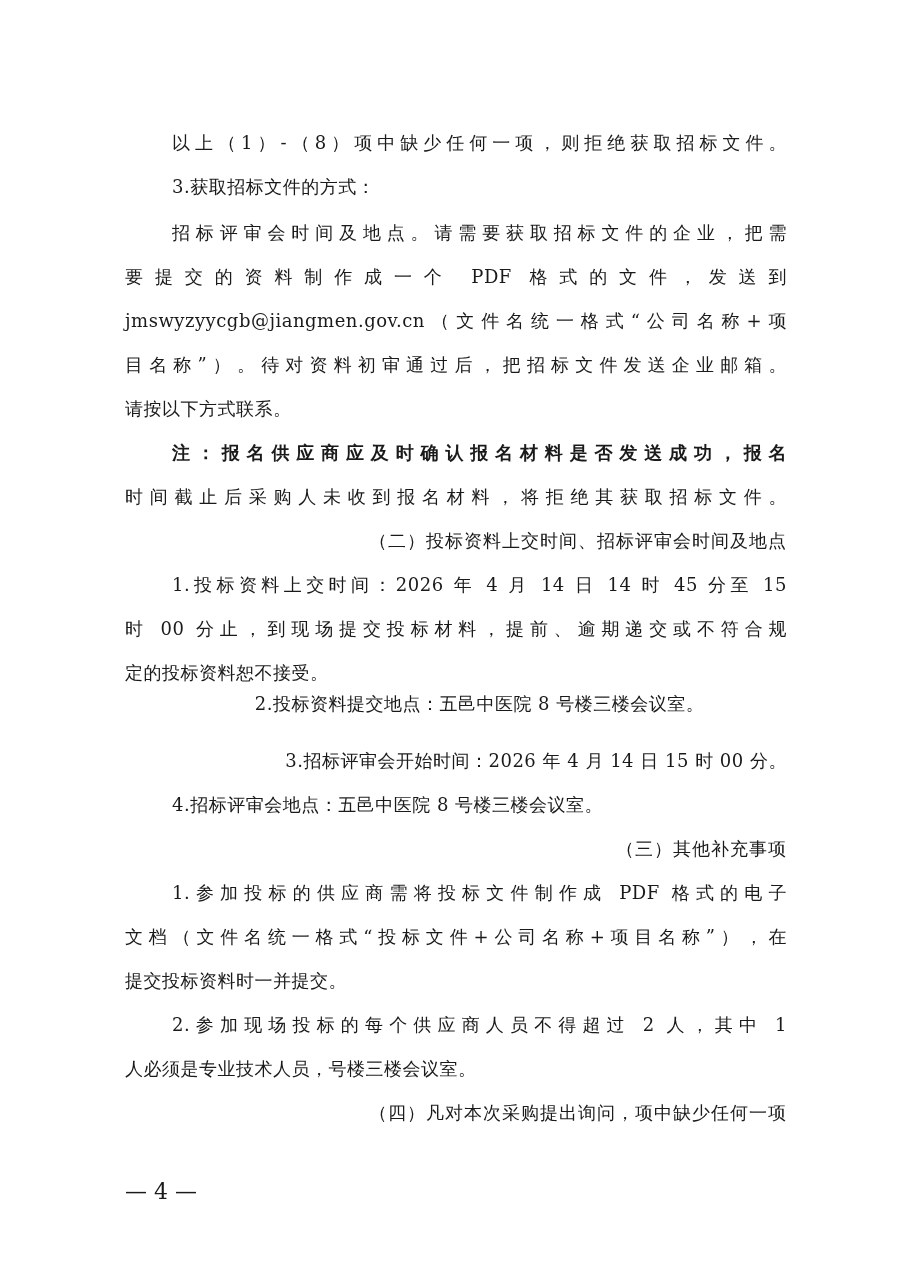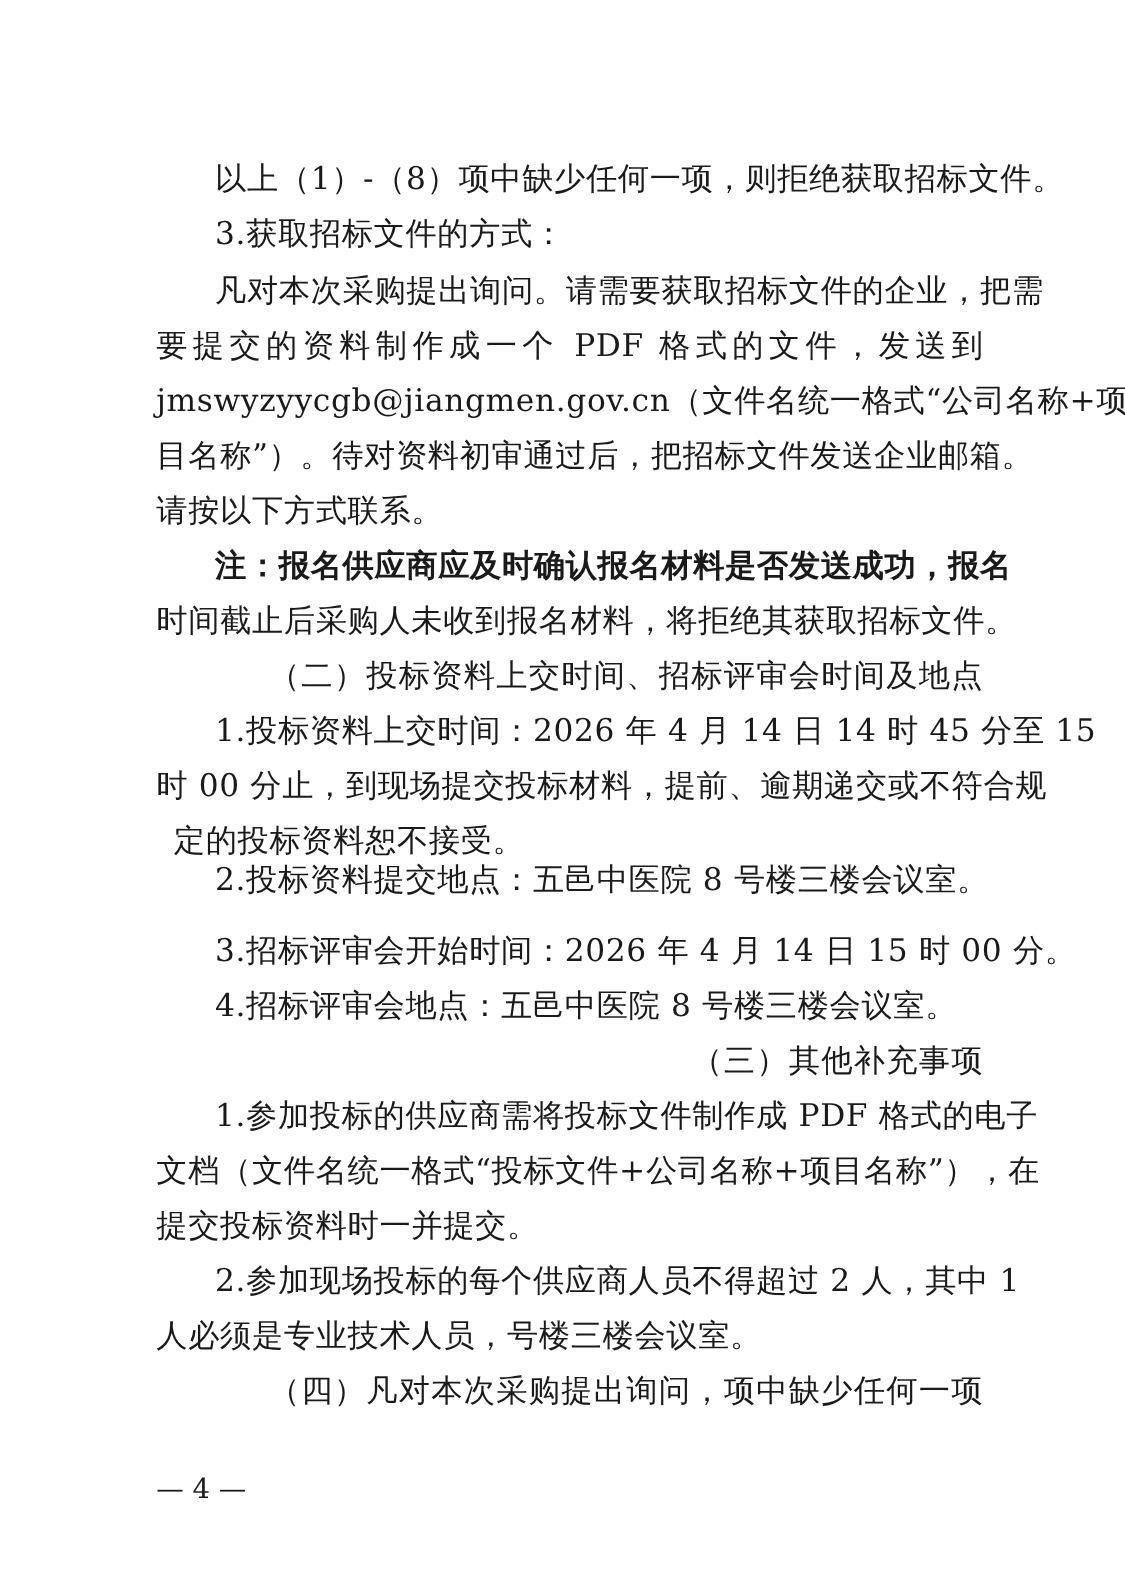--- a/index.html
+++ b/index.html
@@ -1,47 +1,47 @@
 <!DOCTYPE html>
 <html><head>
 <meta charset="utf-8">
 <style>
   html, body { margin: 0; padding: 0; }
   body {
     width: 900px; height: 1272px; background: #ffffff; position: relative; overflow: hidden;
     font-family: "DejaVu Serif", "Liberation Serif", serif; color: #1a1a1a;
   }
   .line {
-    position: absolute; left: 125px; width: 662px; font-size: 25px; line-height: 30px;
+    position: absolute; left: 125px; width: 662px; font-size: 18px; line-height: 30px;
     white-space: nowrap; letter-spacing: 0.5px;
   }
   .indent { left: 172px; width: 615px; }
   .justify { text-align: justify; text-align-last: justify; }
   .heading { font-weight: normal; letter-spacing: 1px; text-align: right; }
   .footer { position: absolute; left: 125px; top: 1177px; font-size: 22px; line-height: 30px; }
 </style>
 </head>
 <body>
 
 <div id="doc">
     <div class="line indent justify" style="top: 128px;">以上（1）-（8）项中缺少任何一项，则拒绝获取招标文件。</div>
     <div class="line indent" style="top: 172px;">3.获取招标文件的方式：</div>
-    <div class="line indent justify" style="top: 218px;">凡对本次采购提出询问。请需要获取招标文件的企业，把需</div>
+    <div class="line indent justify" style="top: 218px;">招标评审会时间及地点。请需要获取招标文件的企业，把需</div>
     <div class="line justify" style="top: 262px;">要提交的资料制作成一个 PDF 格式的文件，发送到</div>
     <div class="line justify" style="top: 306px;">jmswyzyycgb@jiangmen.gov.cn（文件名统一格式“公司名称+项</div>
     <div class="line justify" style="top: 350px;">目名称”）。待对资料初审通过后，把招标文件发送企业邮箱。</div>
     <div class="line" style="top: 394px;">请按以下方式联系。</div>
     <div class="line indent justify" style="top: 438px; font-weight: bold;">注：报名供应商应及时确认报名材料是否发送成功，报名</div>
     <div class="line justify" style="top: 482px;">时间截止后采购人未收到报名材料，将拒绝其获取招标文件。</div>
     <div class="line indent heading" style="top: 526px;">（二）投标资料上交时间、招标评审会时间及地点</div>
     <div class="line indent justify" style="top: 570px;">1.投标资料上交时间：2026 年 4 月 14 日 14 时 45 分至 15</div>
     <div class="line justify" style="top: 614px;">时 00 分止，到现场提交投标材料，提前、逾期递交或不符合规</div>
-    <div class="line" style="top: 658px; margin-left: 14px;">定的投标资料恕不接受。</div>
+    <div class="line" style="top: 658px;">定的投标资料恕不接受。</div>
     <div class="line indent" style="top: 689px; text-align: center;">2.投标资料提交地点：五邑中医院 8 号楼三楼会议室。</div>
-    <div class="line indent" style="top: 746px;">3.招标评审会开始时间：2026 年 4 月 14 日 15 时 00 分。</div>
+    <div class="line indent" style="top: 746px; text-align: right;">3.招标评审会开始时间：2026 年 4 月 14 日 15 时 00 分。</div>
     <div class="line indent" style="top: 790px;">4.招标评审会地点：五邑中医院 8 号楼三楼会议室。</div>
     <div class="line indent heading" style="top: 834px;">（三）其他补充事项</div>
     <div class="line indent justify" style="top: 878px;">1.参加投标的供应商需将投标文件制作成 PDF 格式的电子</div>
     <div class="line justify" style="top: 922px;">文档（文件名统一格式“投标文件+公司名称+项目名称”），在</div>
     <div class="line" style="top: 966px;">提交投标资料时一并提交。</div>
     <div class="line indent justify" style="top: 1010px;">2.参加现场投标的每个供应商人员不得超过 2 人，其中 1</div>
     <div class="line" style="top: 1054px;">人必须是专业技术人员，号楼三楼会议室。</div>
     <div class="line indent heading" style="top: 1098px;">（四）凡对本次采购提出询问，项中缺少任何一项</div>
   </div>
 <div class="footer">— 4 —</div>

